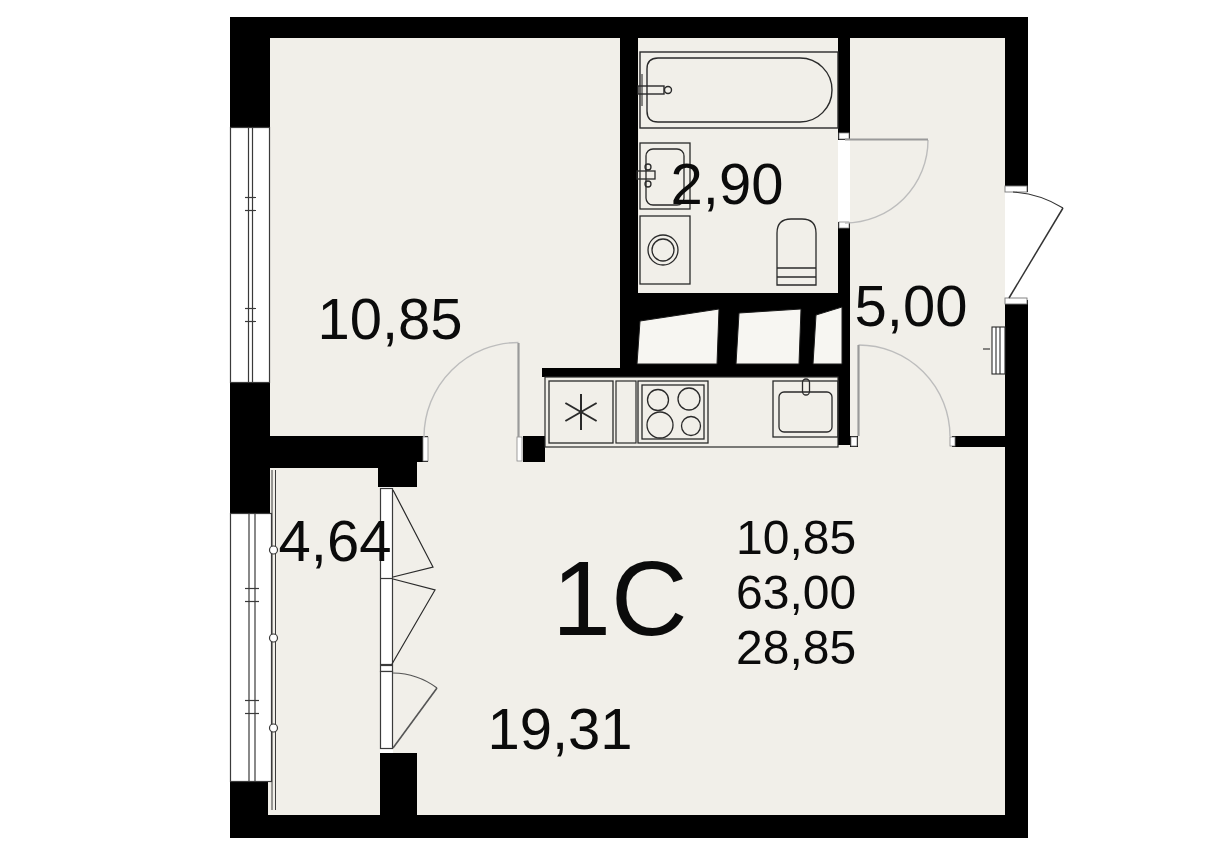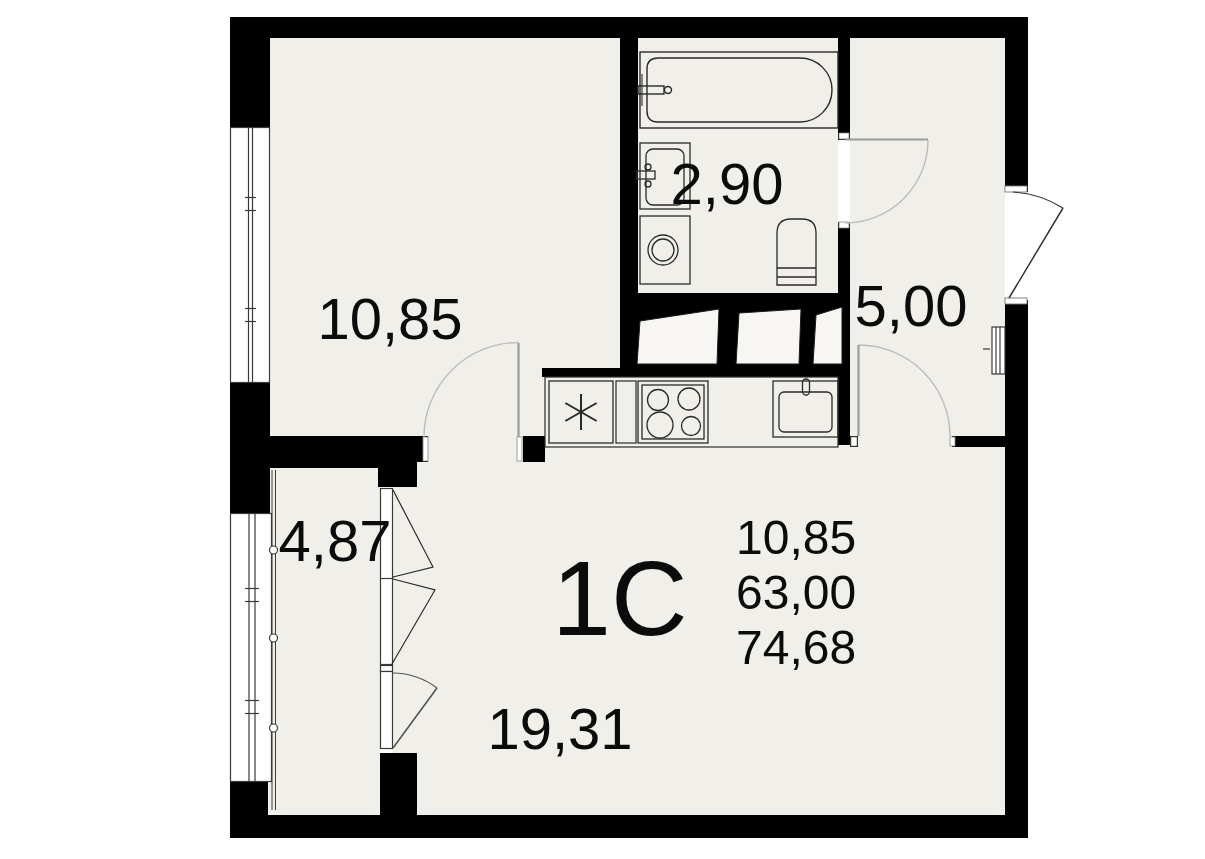--- a/index.html
+++ b/index.html
@@ -186,25 +186,25 @@
       <line x1="983" y1="349" x2="990" y2="349"></line>
     </g>
   </svg>
 
   <div class="label area-label" style="left:310px;top:290px;">10,85</div>
 
   <div class="label area-label" style="left:647px;top:155px;">2,90</div>
 
   <div class="label area-label" style="left:831px;top:277px;">5,00</div>
 
-  <div class="label area-label" style="left:255px;top:512px;">4,87</div>
+  <div class="label area-label" style="left:255px;top:512px;">4,64</div>
 
   <div class="label area-label" style="left:480px;top:700px;text-align:center;">19,31</div>
 
   <div class="label unit-label" style="left:552px;top:545px;">1С</div>
 
   <div class="label areas-col" style="left:736px;top:510px;">
     <div>10,85</div>
     <div>63,00</div>
-    <div>74,68</div>
+    <div>28,85</div>
   </div>
 
 </div>
 
 </body></html>

